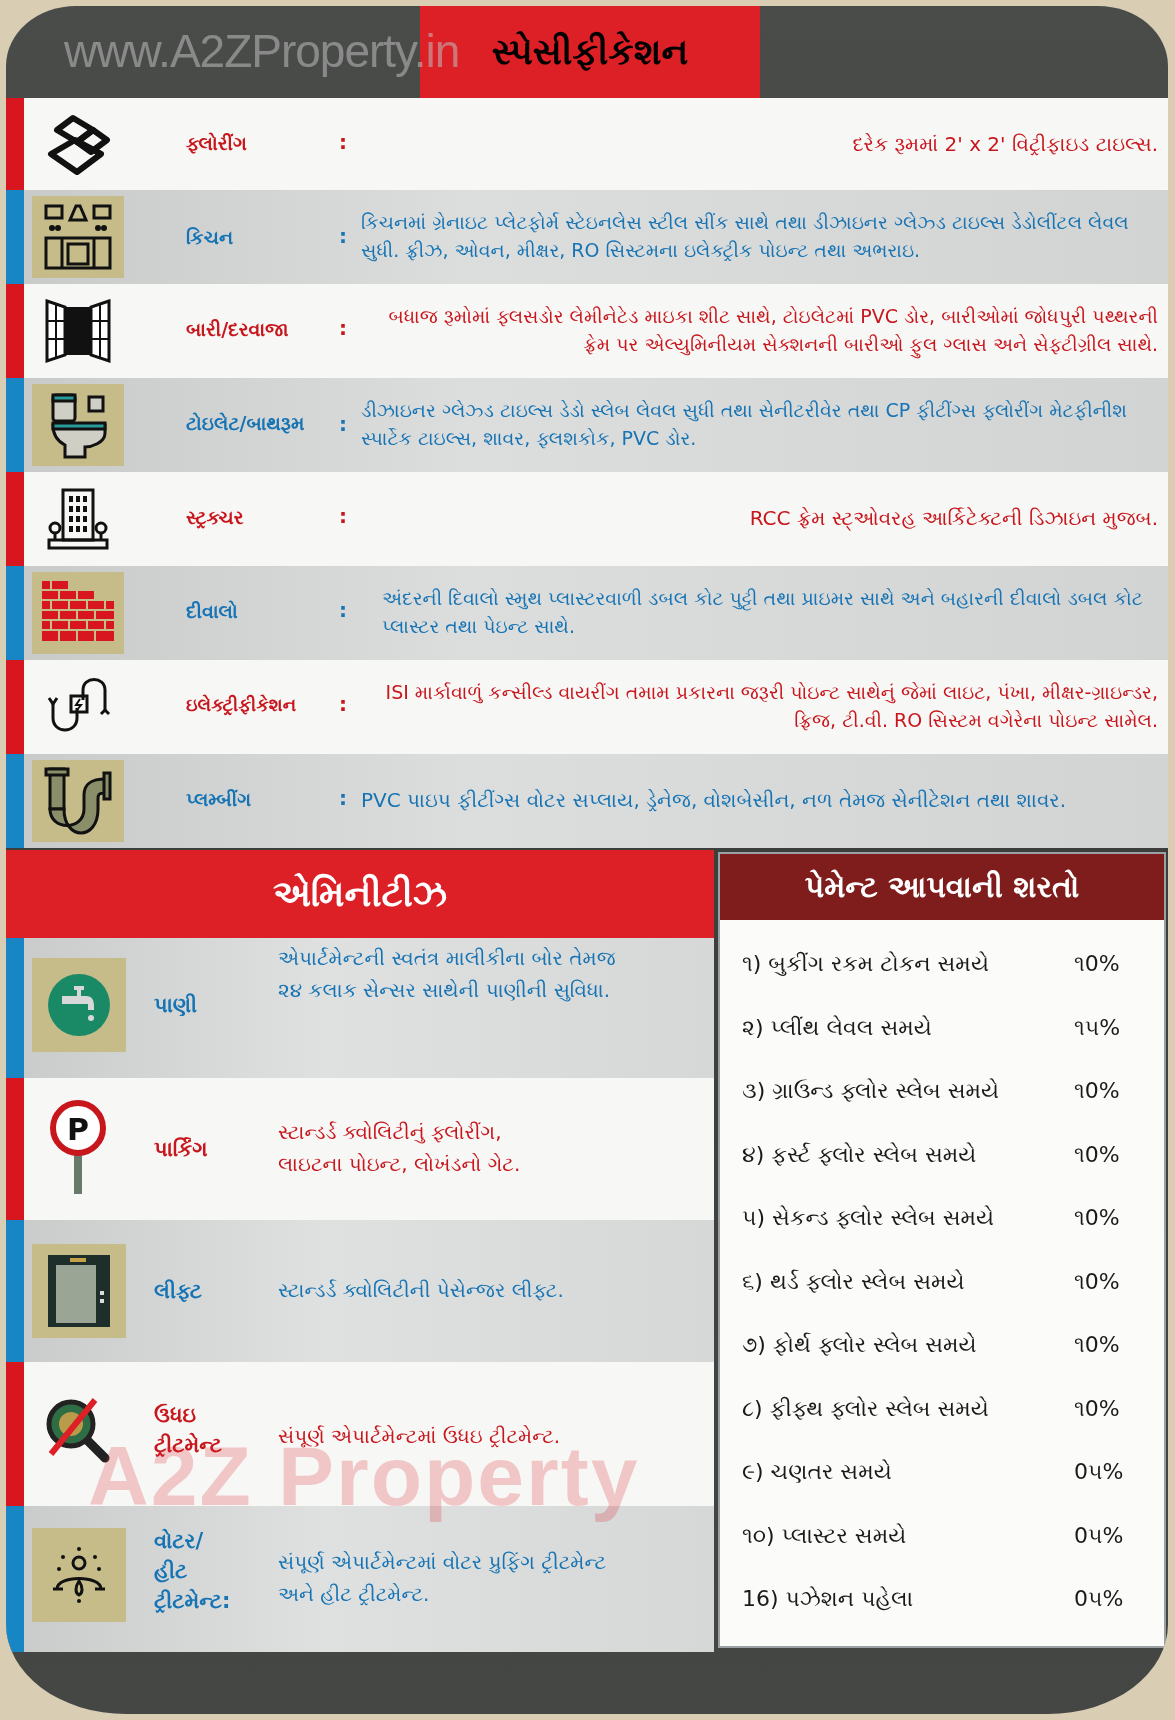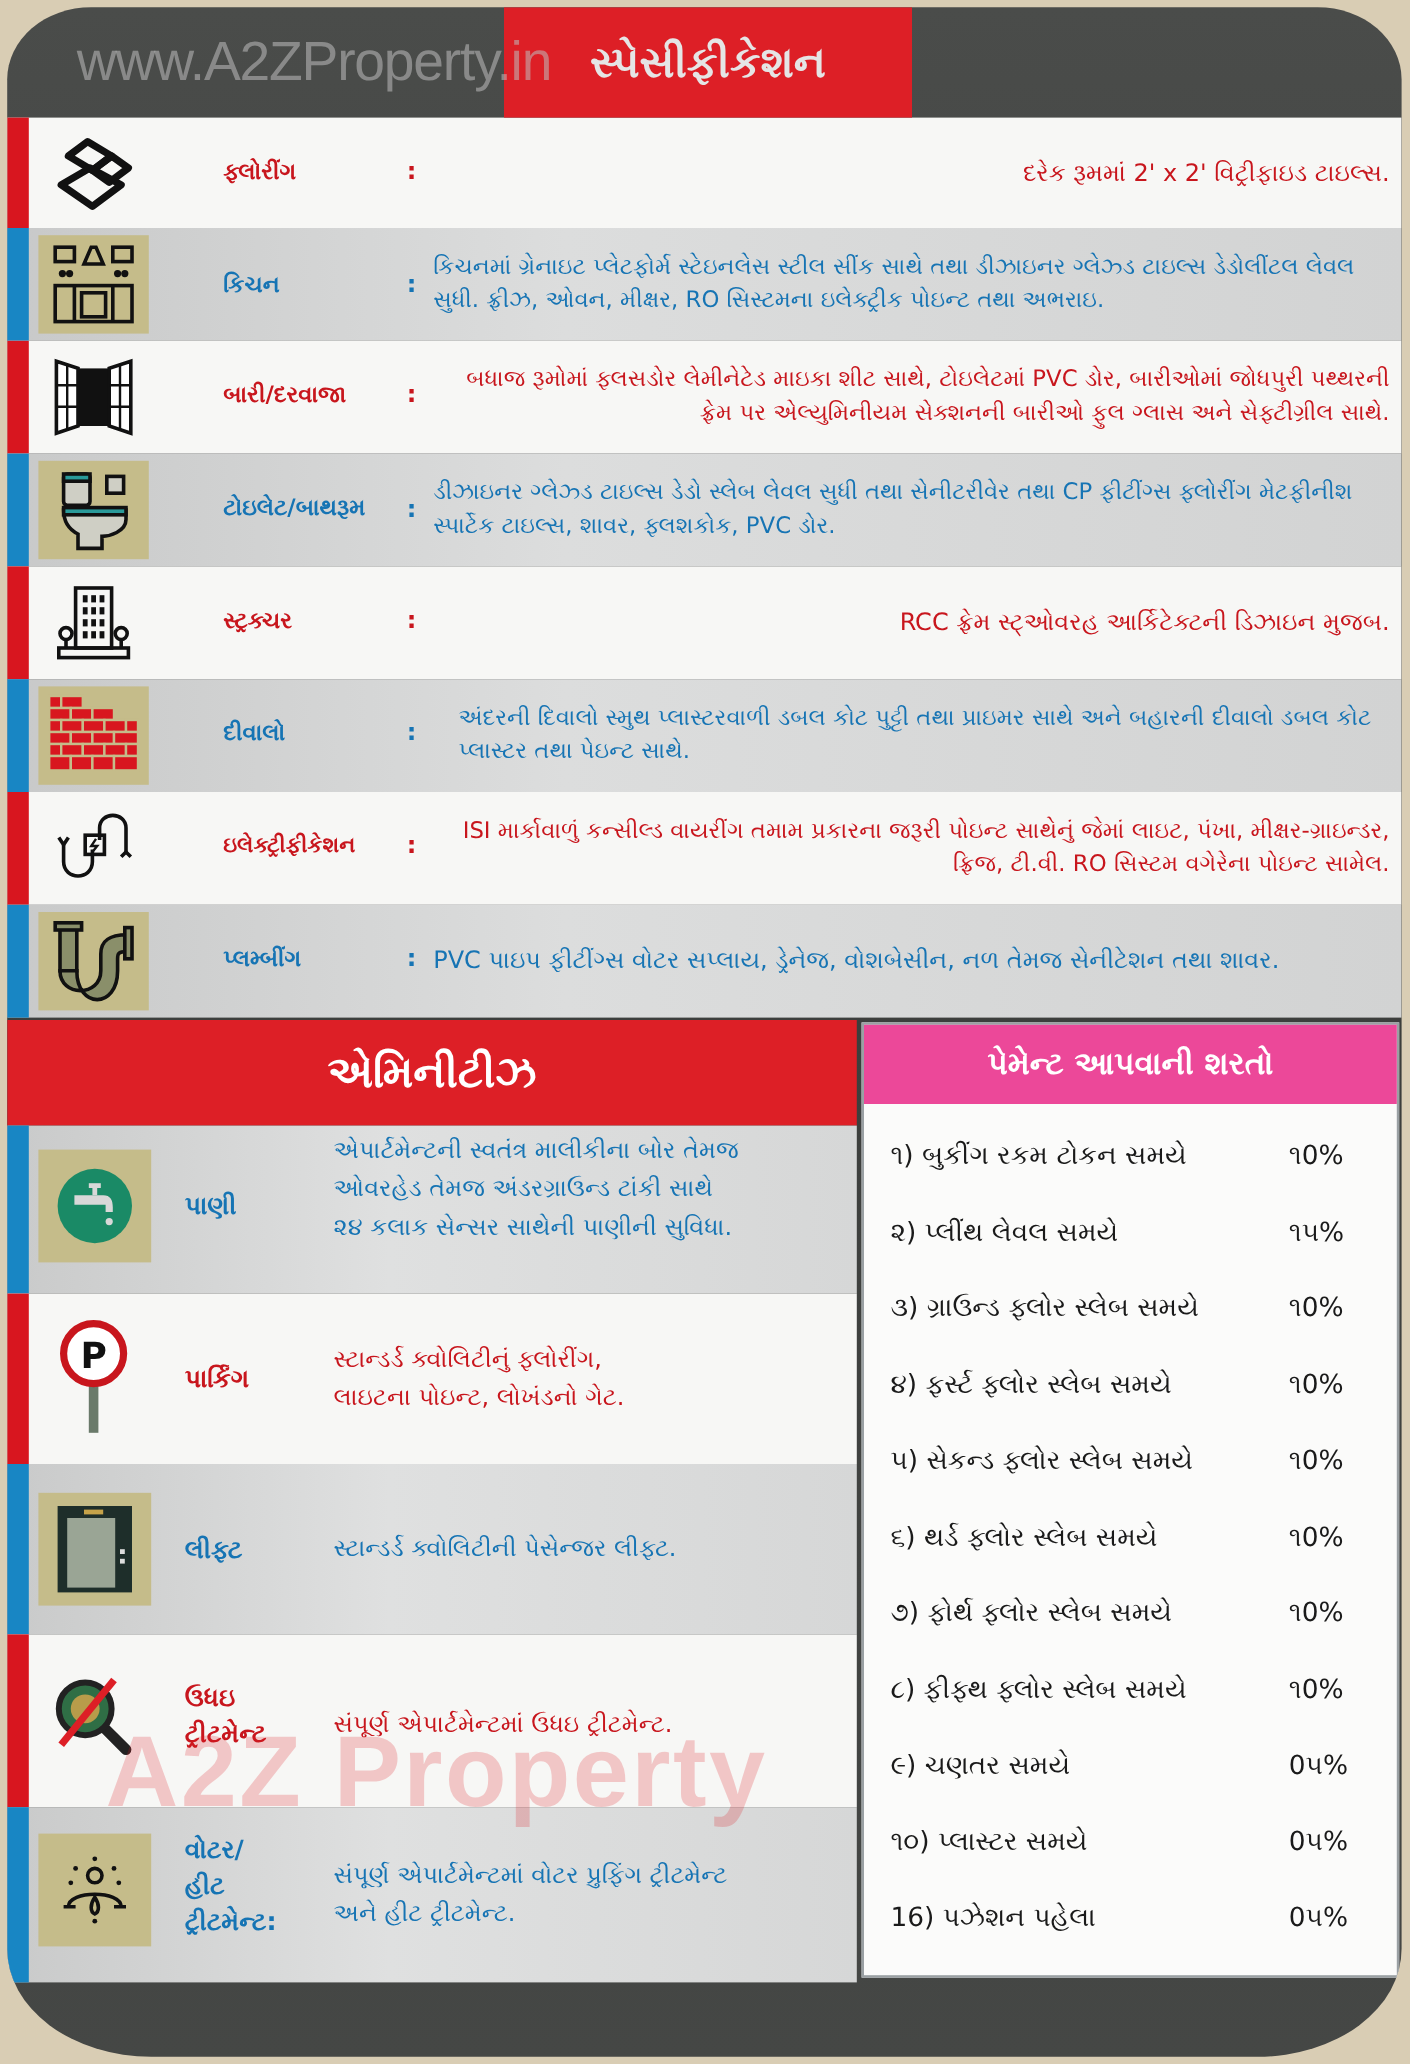--- a/index.html
+++ b/index.html
@@ -20,21 +20,21 @@
   .watermark-top {
     position: absolute; left: 58px; top: 18px;
     font-family: "Liberation Sans", sans-serif;
     font-size: 46px; color: rgba(190,190,190,0.55);
     letter-spacing: -1px; z-index: 3;
   }
   .spec-title {
     position: absolute; left: 414px; top: 0;
     width: 340px; height: 92px;
     background: #dd1f26;
-    color: #e5e5e5; font-weight: bold; font-size: 36px;
+    color: #000000; font-weight: bold; font-size: 36px;
     display: flex; align-items: center; justify-content: center;
     z-index: 2;
   }
   .spec-rows { position: absolute; left: 0; top: 92px; width: 1162px; }
   .spec-row {
     position: relative; height: 94px; display: flex; align-items: center;
   }
   .spec-row.white { background: #f7f7f5; text-align: right; }
   .spec-row.grey { background: linear-gradient(90deg,#c8c9c9,#dcdddd 40%,#d2d3d3); padding-left: 35px; }
   .stripe { position: absolute; left: 0; top: 0; bottom: 0; width: 18px; }
@@ -74,21 +74,21 @@
   .watermark-mid {
     position: absolute; left: 82px; top: 1422px; font-family: "Liberation Sans", sans-serif;
     font-size: 84px; font-weight: bold; opacity: 0.22; letter-spacing: 2px;
   }
 
   .pay-panel {
     position: absolute; left: 712px; top: 846px; width: 448px; height: 796px;
     background: #fbfbfa; border: 2px solid #9aa0a3;
   }
   .pay-header {
-    height: 66px; background: #ec4899; color: #fff; font-weight: bold; font-size: 26px;
+    height: 66px; background: #7f1d1d; color: #fff; font-weight: bold; font-size: 30px;
     display: flex; align-items: center; justify-content: center;
   }
   .pay-row {
     position: relative; height: 63.5px; display: flex; align-items: center;
     font-size: 22px; color: #1a1a1a;
   }
   .pay-label { position: absolute; left: 22px; }
   .pay-value { position: absolute; left: 354px; }
   svg { display: block; }
 </style>
@@ -303,21 +303,20 @@
               <rect x="28" y="14" width="10" height="4"></rect>
               <rect x="31" y="18" width="4" height="6"></rect>
               <path d="M16 24 H40 C46 24 48 28 48 34 V38 H42 V32 H16 Z"></path>
             </g>
             <circle cx="45" cy="46" r="3" fill="#d8d8d8"></circle>
           </svg>
       </div>
       <span class="amen-label c-blue" style="top:52px">પાણી</span>
       <div class="amen-text c-blue" style="top:4px">
         <div>એપાર્ટમેન્ટની સ્વતંત્ર માલીકીના બોર તેમજ</div>
-        <div>ઓવરહેડ તેમજ અંડરગ્રાઉન્ડ ટાંકી સાથે</div>
         <div>૨૪ કલાક સેન્સર સાથેની પાણીની સુવિધા.</div>
       </div>
     </div>
 
     <div class="amen-row white" style="height:142px">
       <div class="stripe red"></div>
       <div class="icon-box" style="top:20px;height:100px">
         <svg width="60" height="96" viewBox="0 0 60 96">
             <rect x="26" y="52" width="8" height="42" fill="#6a7a6a"></rect>
             <circle cx="30" cy="28" r="25" fill="#fff" stroke="#c8161d" stroke-width="6"></circle>

